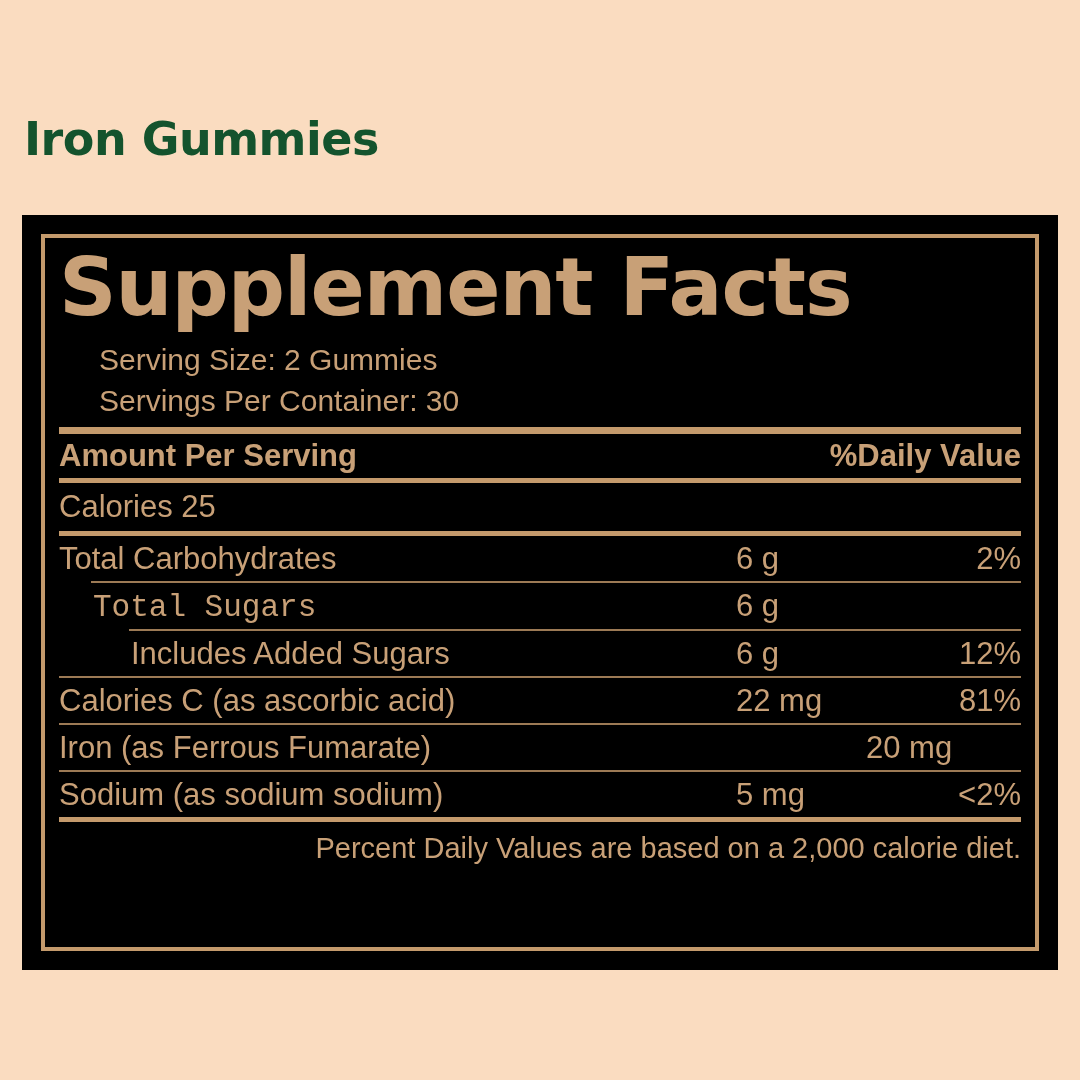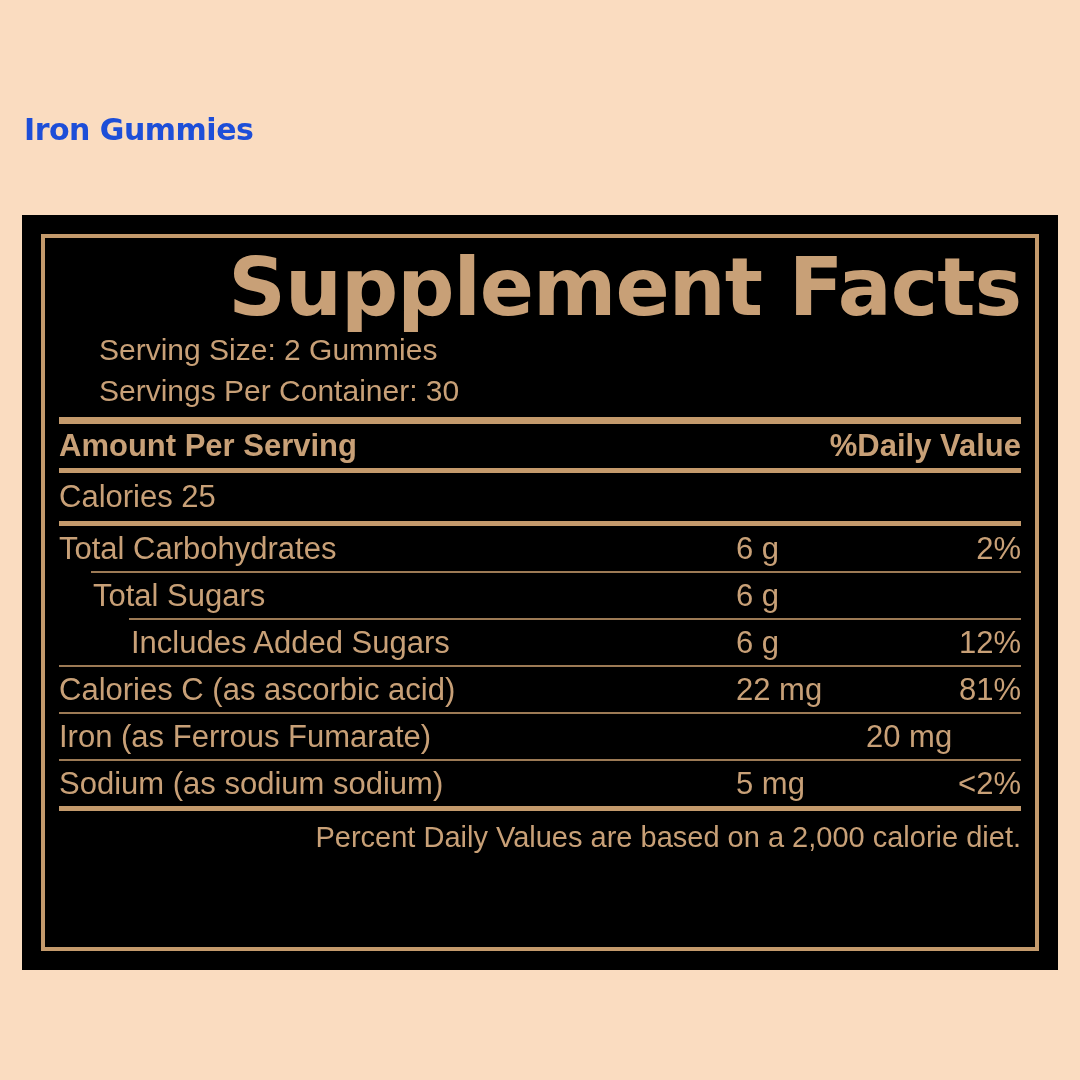--- a/index.html
+++ b/index.html
@@ -19,23 +19,23 @@
     position: relative;
     width: 1080px;
     height: 1080px;
     background: #fadcc0;
   }
 
   .product-title {
     position: absolute;
     left: 24px;
     top: 112px;
-    font-size: 30px;
+    font-size: 46px;
     font-weight: bold;
-    color: #1d4ed8;
+    color: #14532d;
     letter-spacing: -0.5px;
     font-family: "DejaVu Sans", sans-serif;
   }
 
   .panel-outer {
     position: absolute;
     left: 22px;
     top: 215px;
     width: 1036px;
     height: 755px;
@@ -54,23 +54,22 @@
     flex-direction: column;
   }
 
   .sf-title {
     color: #c8a077;
     font-size: 80px;
     font-weight: bold;
     line-height: 1.0;
     letter-spacing: -1px;
     font-family: "DejaVu Sans", sans-serif;
-    margin: 4px 0 2px 0;
+    margin: 4px 0 12px 0;
     white-space: nowrap;
-    text-align: right;
   }
 
   .serving-line {
     color: #c8a077;
     font-size: 30px;
     line-height: 1.35;
     font-family: "Liberation Sans", sans-serif;
     margin-left: 40px;
   }
 
@@ -115,21 +114,21 @@
 
   .row.header {
     font-weight: bold;
     padding: 4px 0 4px 0;
   }
   .row.header .name { font-size: 31px; }
   .row.header .dv { width: 300px; font-size: 31px; }
 
   .row.calories { padding: 6px 0 6px 0; }
 
-  .indent1 .name { padding-left: 34px; }
+  .indent1 .name { padding-left: 34px; font-family: Liberation Mono, monospace; }
   .indent2 .name { padding-left: 72px; }
 
   .footnote {
     color: #c8a077;
     font-size: 29px;
     padding: 10px 0 0 12px;
     font-family: "Liberation Sans", sans-serif;
     text-align: right;
   }
 </style>

